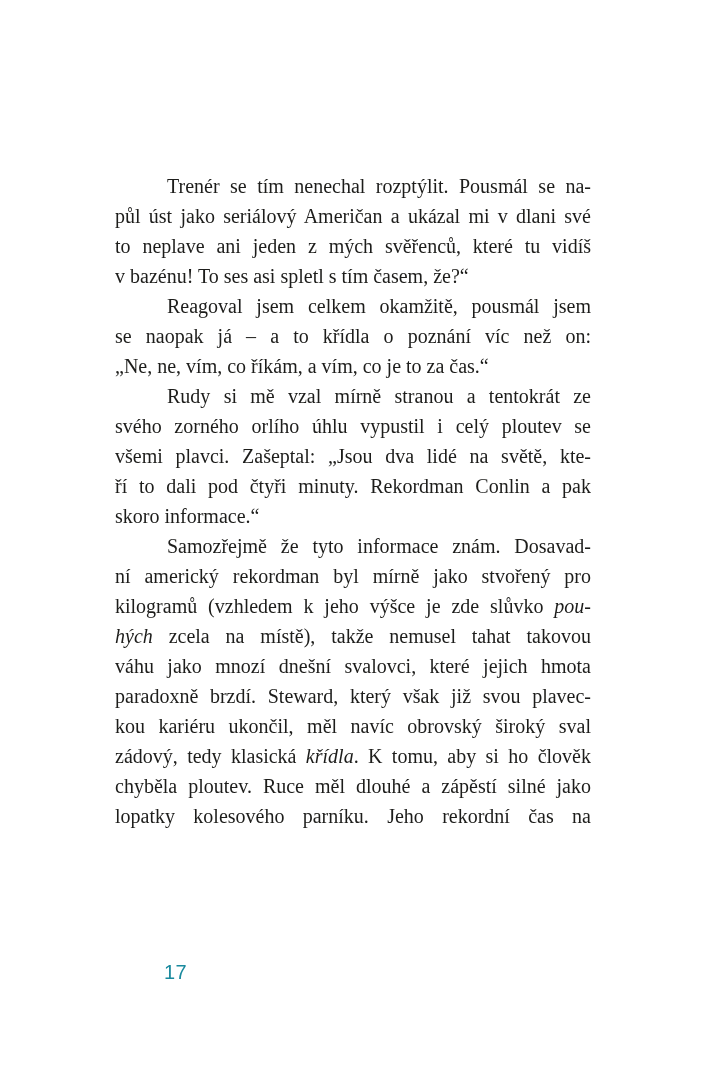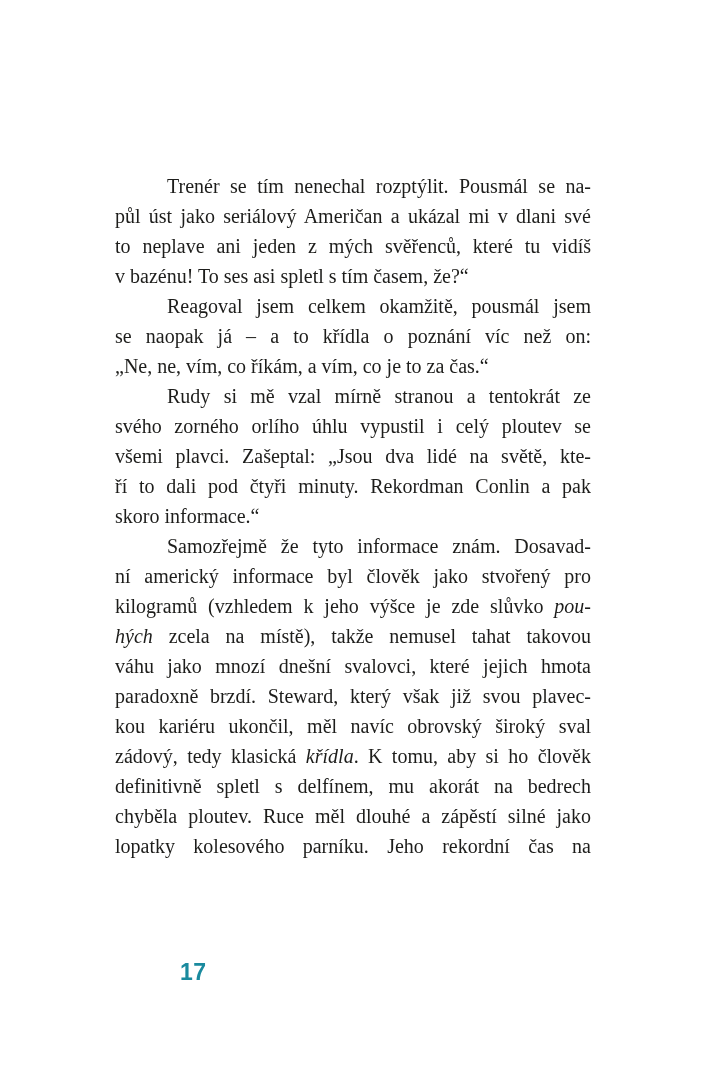--- a/index.html
+++ b/index.html
@@ -39,25 +39,25 @@
     padding-left: 52px;
   }
   .line.para-end {
     text-align-last: left;
   }
   .line i {
     font-style: italic;
   }
   .page-number {
     position: absolute;
-    left: 180px;
+    left: 164px;
     top: 961px;
     font-family: "Liberation Sans", "DejaVu Sans", sans-serif;
-    font-weight: 700;
-    font-size: 23px;
+    font-weight: 400;
+    font-size: 20px;
     line-height: 22px;
     color: #1a8a9e;
     letter-spacing: 0.5px;
   }
 </style>
 </head>
 <body>
 
 <div class="page" style="background: rgb(255, 255, 255);">
   <div class="text-block" style="color: rgb(29, 29, 27);">
@@ -74,26 +74,25 @@
       </div>
       <div class="paragraph">
         <div class="line first-line">Rudy si mě vzal mírně stranou a tentokrát ze</div>
         <div class="line">svého zorného orlího úhlu vypustil i celý ploutev se</div>
         <div class="line">všemi plavci. Zašeptal: „Jsou dva lidé na světě, kte-</div>
         <div class="line">ří to dali pod čtyři minuty. Rekordman Conlin a pak</div>
         <div class="line para-end">skoro informace.“</div>
       </div>
       <div class="paragraph">
         <div class="line first-line">Samozřejmě že tyto informace znám. Dosavad-</div>
-        <div class="line">ní americký informace byl člověk jako stvořený pro</div>
+        <div class="line">ní americký rekordman byl mírně jako stvořený pro</div>
         <div class="line">kilogramů (vzhledem k jeho výšce je zde slůvko <i>pou-</i></div>
         <div class="line"><i>hých</i> zcela na místě), takže nemusel tahat takovou</div>
         <div class="line">váhu jako mnozí dnešní svalovci, které jejich hmota</div>
         <div class="line">paradoxně brzdí. Steward, který však již svou plavec-</div>
         <div class="line">kou kariéru ukončil, měl navíc obrovský široký sval</div>
         <div class="line">zádový, tedy klasická <i>křídla</i>. K tomu, aby si ho člověk</div>
-        <div class="line">definitivně spletl s delfínem, mu akorát na bedrech</div>
         <div class="line">chyběla ploutev. Ruce měl dlouhé a zápěstí silné jako</div>
         <div class="line">lopatky kolesového parníku. Jeho rekordní čas na</div>
       </div>
     </div>
   <div class="page-number" style="color: rgb(26, 138, 158);">17</div>
 </div>
 
 </body></html>

